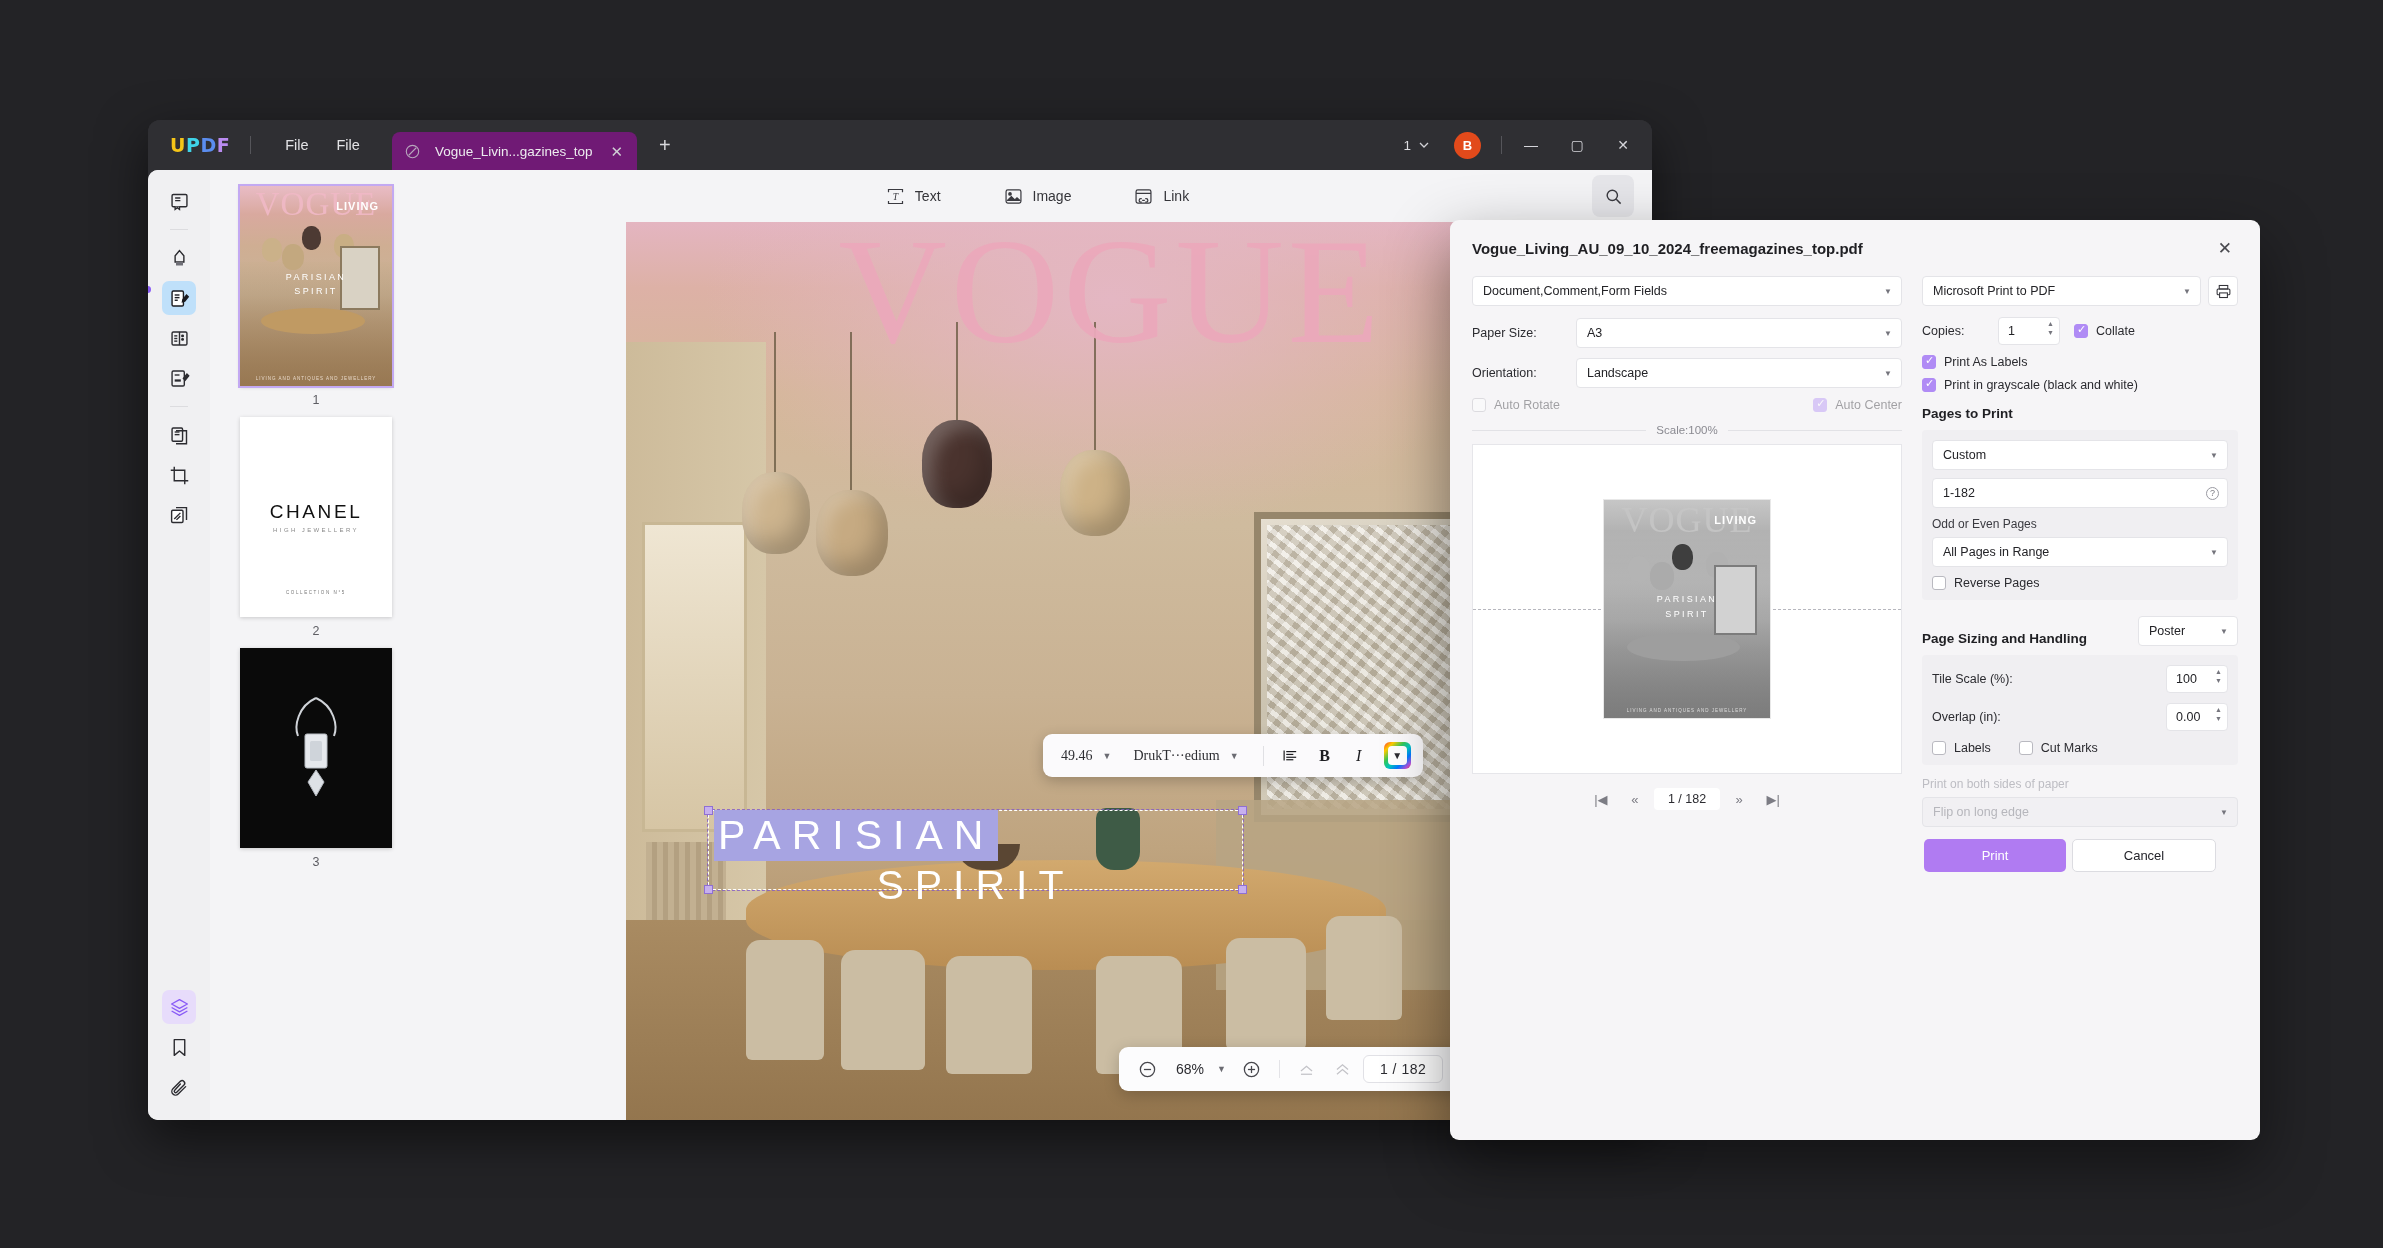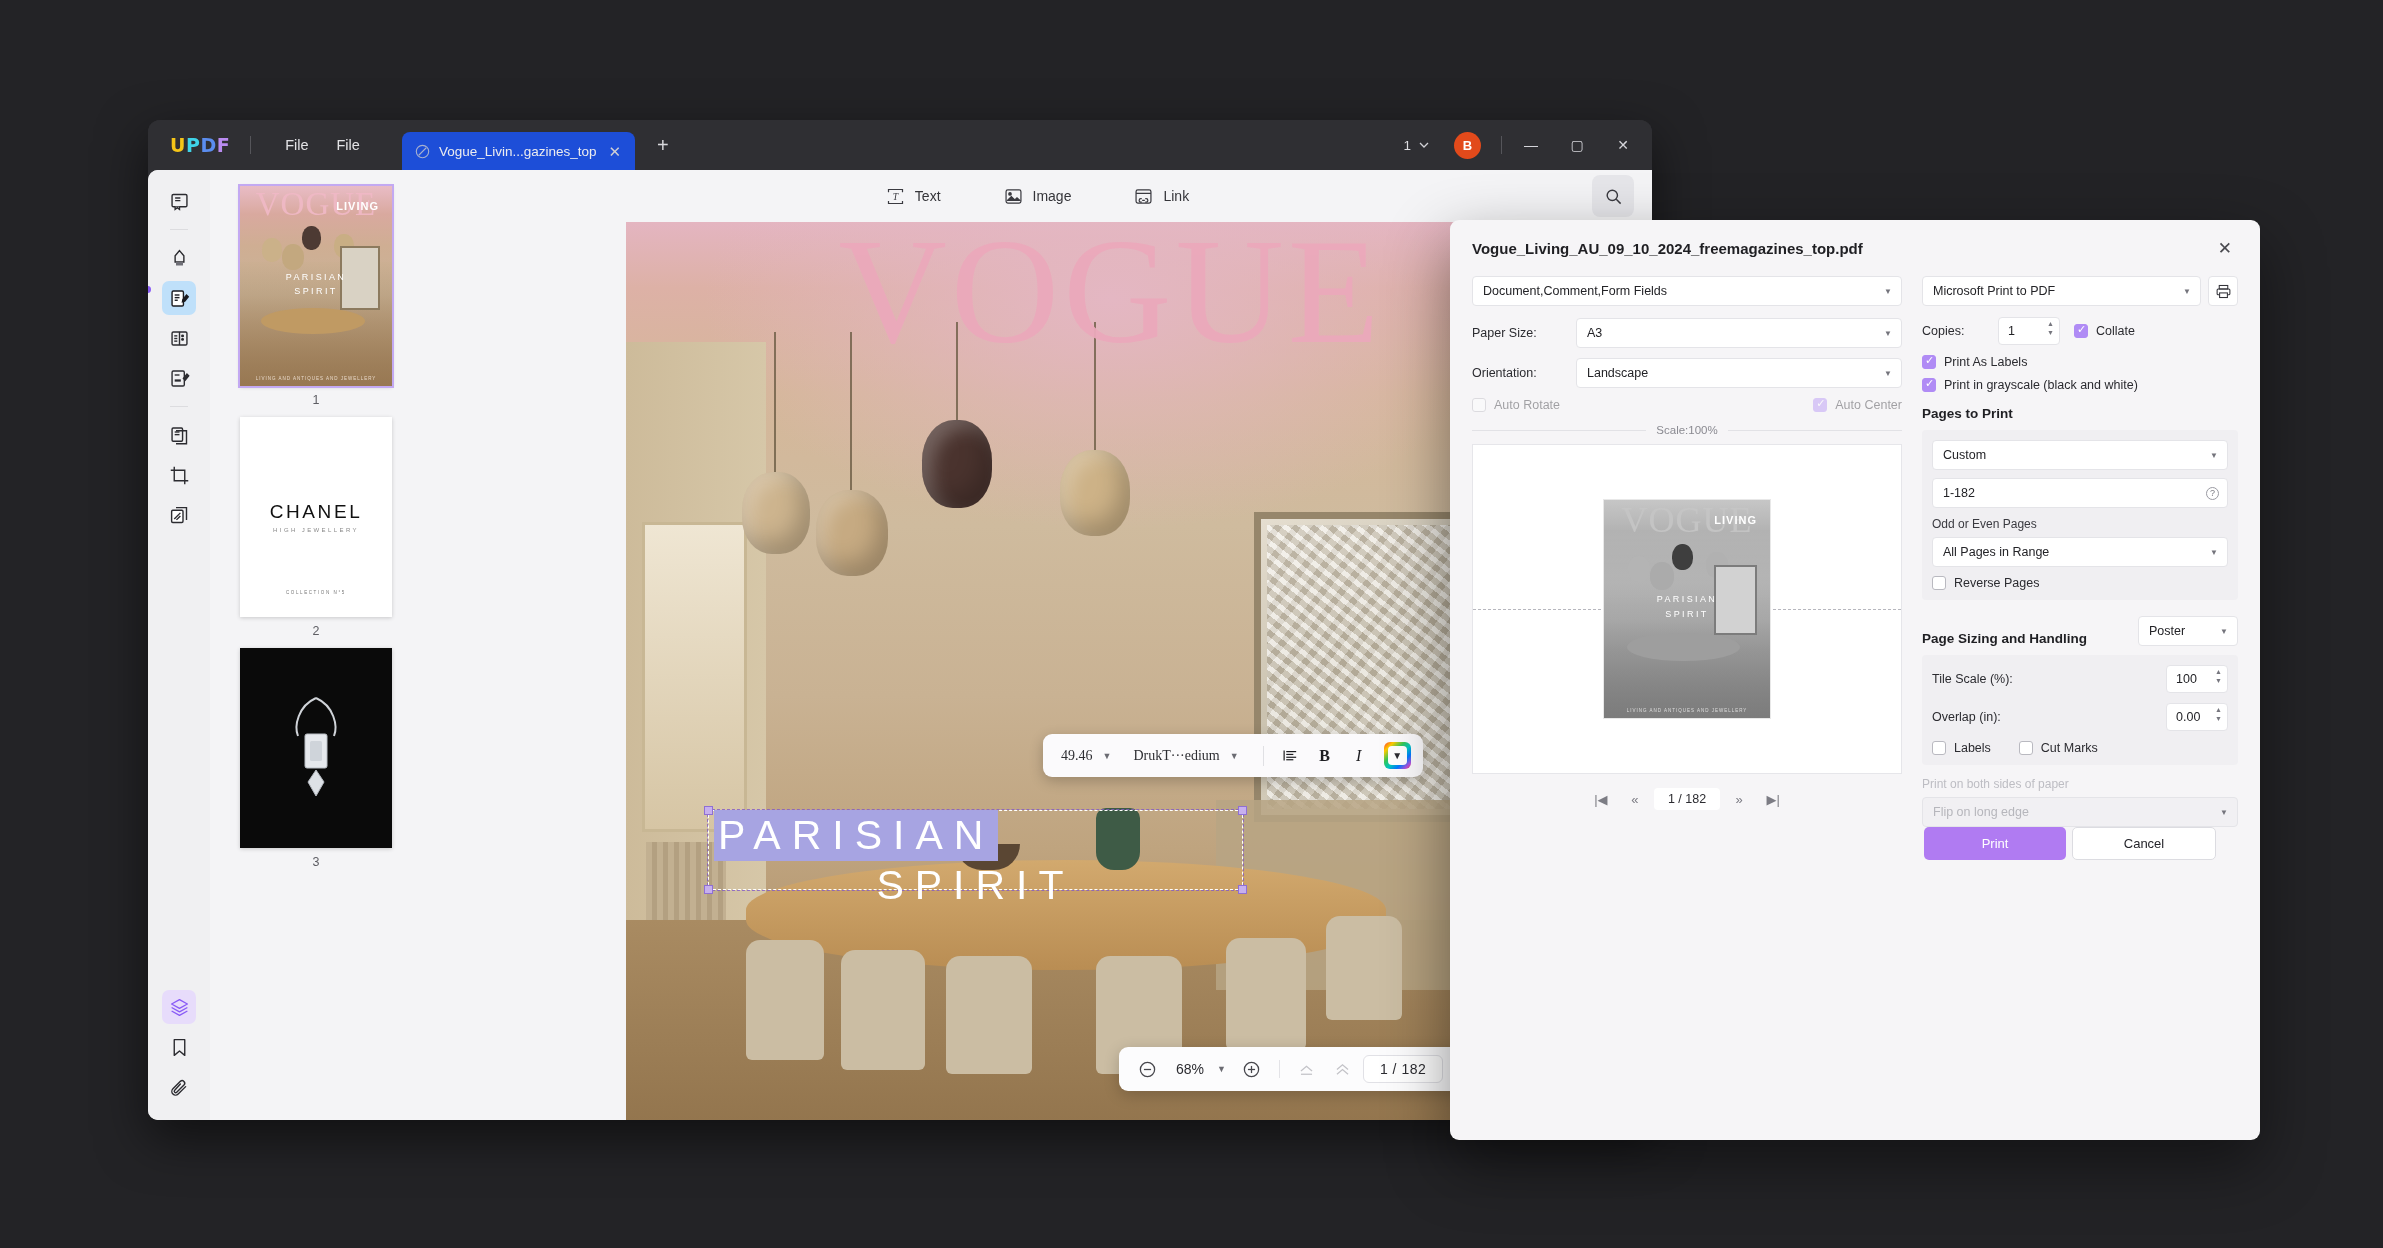--- a/index.html
+++ b/index.html
@@ -33,25 +33,25 @@
   }
   .logo span:nth-child(1){ color:#F5C518; }
   .logo span:nth-child(2){ color:#3FD3E8; }
   .logo span:nth-child(3){ color:#5B8DEF; }
   .logo span:nth-child(4){ color:#B98BF0; }
   .tb-divider { width:1px; height:18px; background:#55555a; margin:0 20px; }
   .tb-menu {
     color:#e3e3e6; font-size:14.5px; padding:6px 14px; border-radius:5px; cursor:default;
   }
   .tab {
-    margin-left: 28px;
+    margin-left: 18px;
     height: 38px; min-width: 200px;
-    background: #1d4ed8;
+    background: #701a75;
     border-radius: 8px 8px 0 0;
-    display:flex; align-items:center; gap:9px;
+    display:flex; align-items:center; gap:15px;
     padding: 0 11px 0 13px;
     position: relative; top: 6px;
   }
   .tab-fileicon { width:15px; height:15px; opacity:.8; }
   .tab-title { color:#ececef; font-size:13.5px; white-space:nowrap; }
   .tab-close { color:#cfcfd4; font-size:15px; line-height:1; padding:2px 3px; }
   .tab-plus { color:#d8d8dc; font-size:20px; margin-left:14px; padding:2px 8px; }
   .tb-right { margin-left:auto; display:flex; align-items:center; gap:4px; padding-right:8px; }
   .page-sel { color:#dcdce0; font-size:13.5px; display:flex; align-items:center; gap:8px; padding:5px 9px; }
   .avatar {
@@ -299,21 +299,21 @@
   }
   .qmark { position:absolute; right:8px; width:13px; height:13px; border:1px solid #9a9aa2; border-radius:50%;
            font-size:9px; color:#7b7b83; display:flex; align-items:center; justify-content:center; }
   .small-lbl { font-size:12px; color:#3a3a40; margin:9px 0 6px; }
   .sec-head { display:flex; align-items:flex-end; margin:16px 0 9px; }
   .stepper {
     position:relative; background:#fff; border:1px solid #e4e4e8; border-radius:4px;
     width:62px; height:28px; display:flex; align-items:center; padding-left:9px; font-size:12.5px; color:#232327;
   }
   .spin { position:absolute; right:5px; top:3px; display:flex; flex-direction:column; gap:3px; color:#76767e; font-size:7px; line-height:6px;}
-  .pd-footer { display:flex; gap:6px; padding:0 22px; }
+  .pd-footer { display:flex; gap:6px; padding:0 22px; margin-top:12px; }
   .btn-print {
     flex:1; height:33px; background:#B07BF2; color:#fff; border-radius:5px;
     display:flex; align-items:center; justify-content:center; font-size:13px;
   }
   .btn-cancel {
     flex:1; height:33px; background:#fff; border:1px solid #dcdce1; color:#24242a; border-radius:5px;
     display:flex; align-items:center; justify-content:center; font-size:13px;
   }
   .muted { color:#bdbdc3; }
   svg { display:block; }

